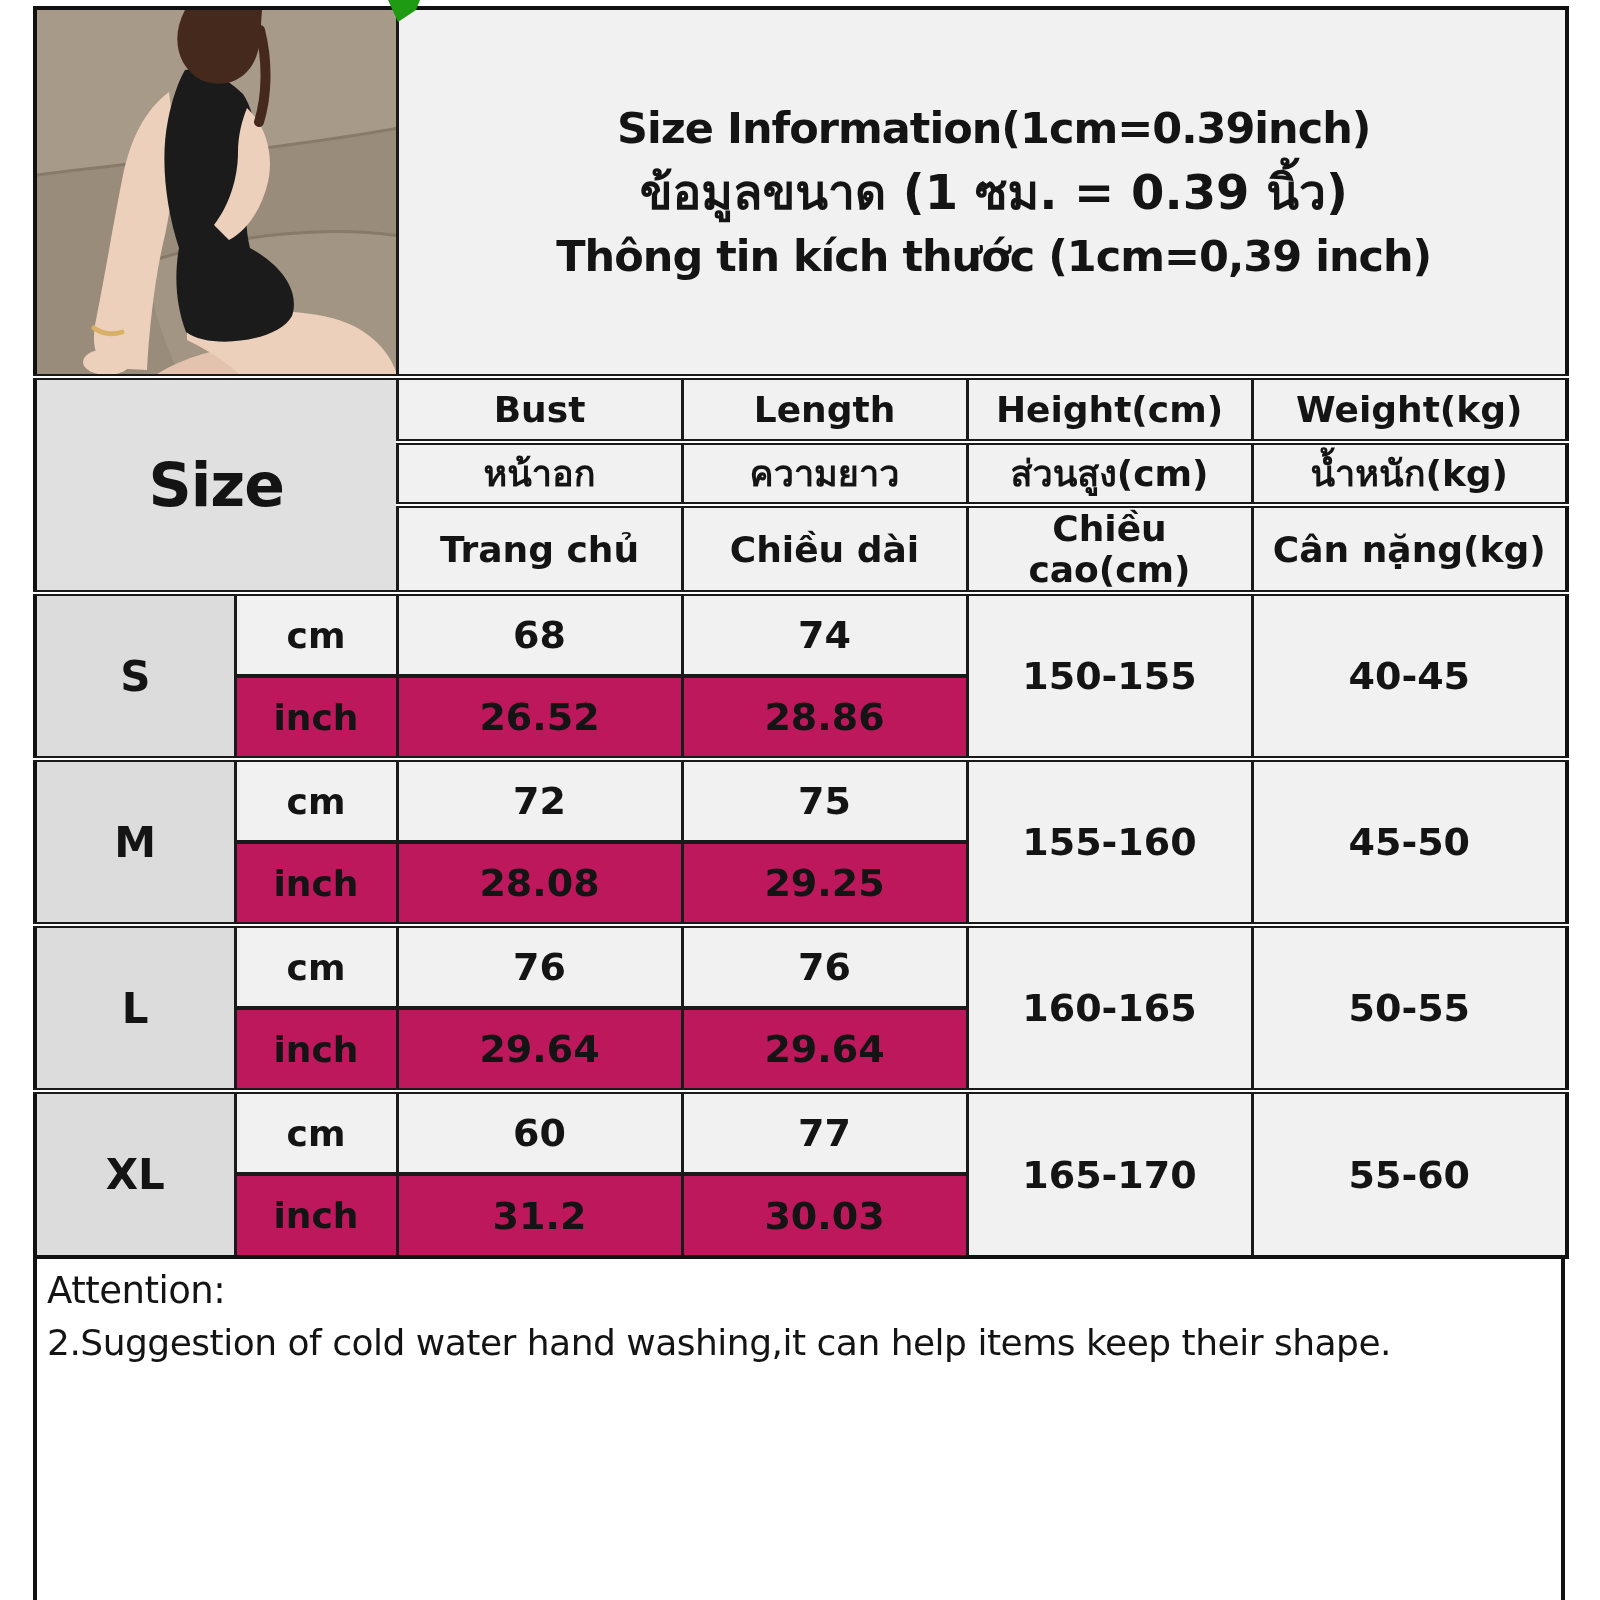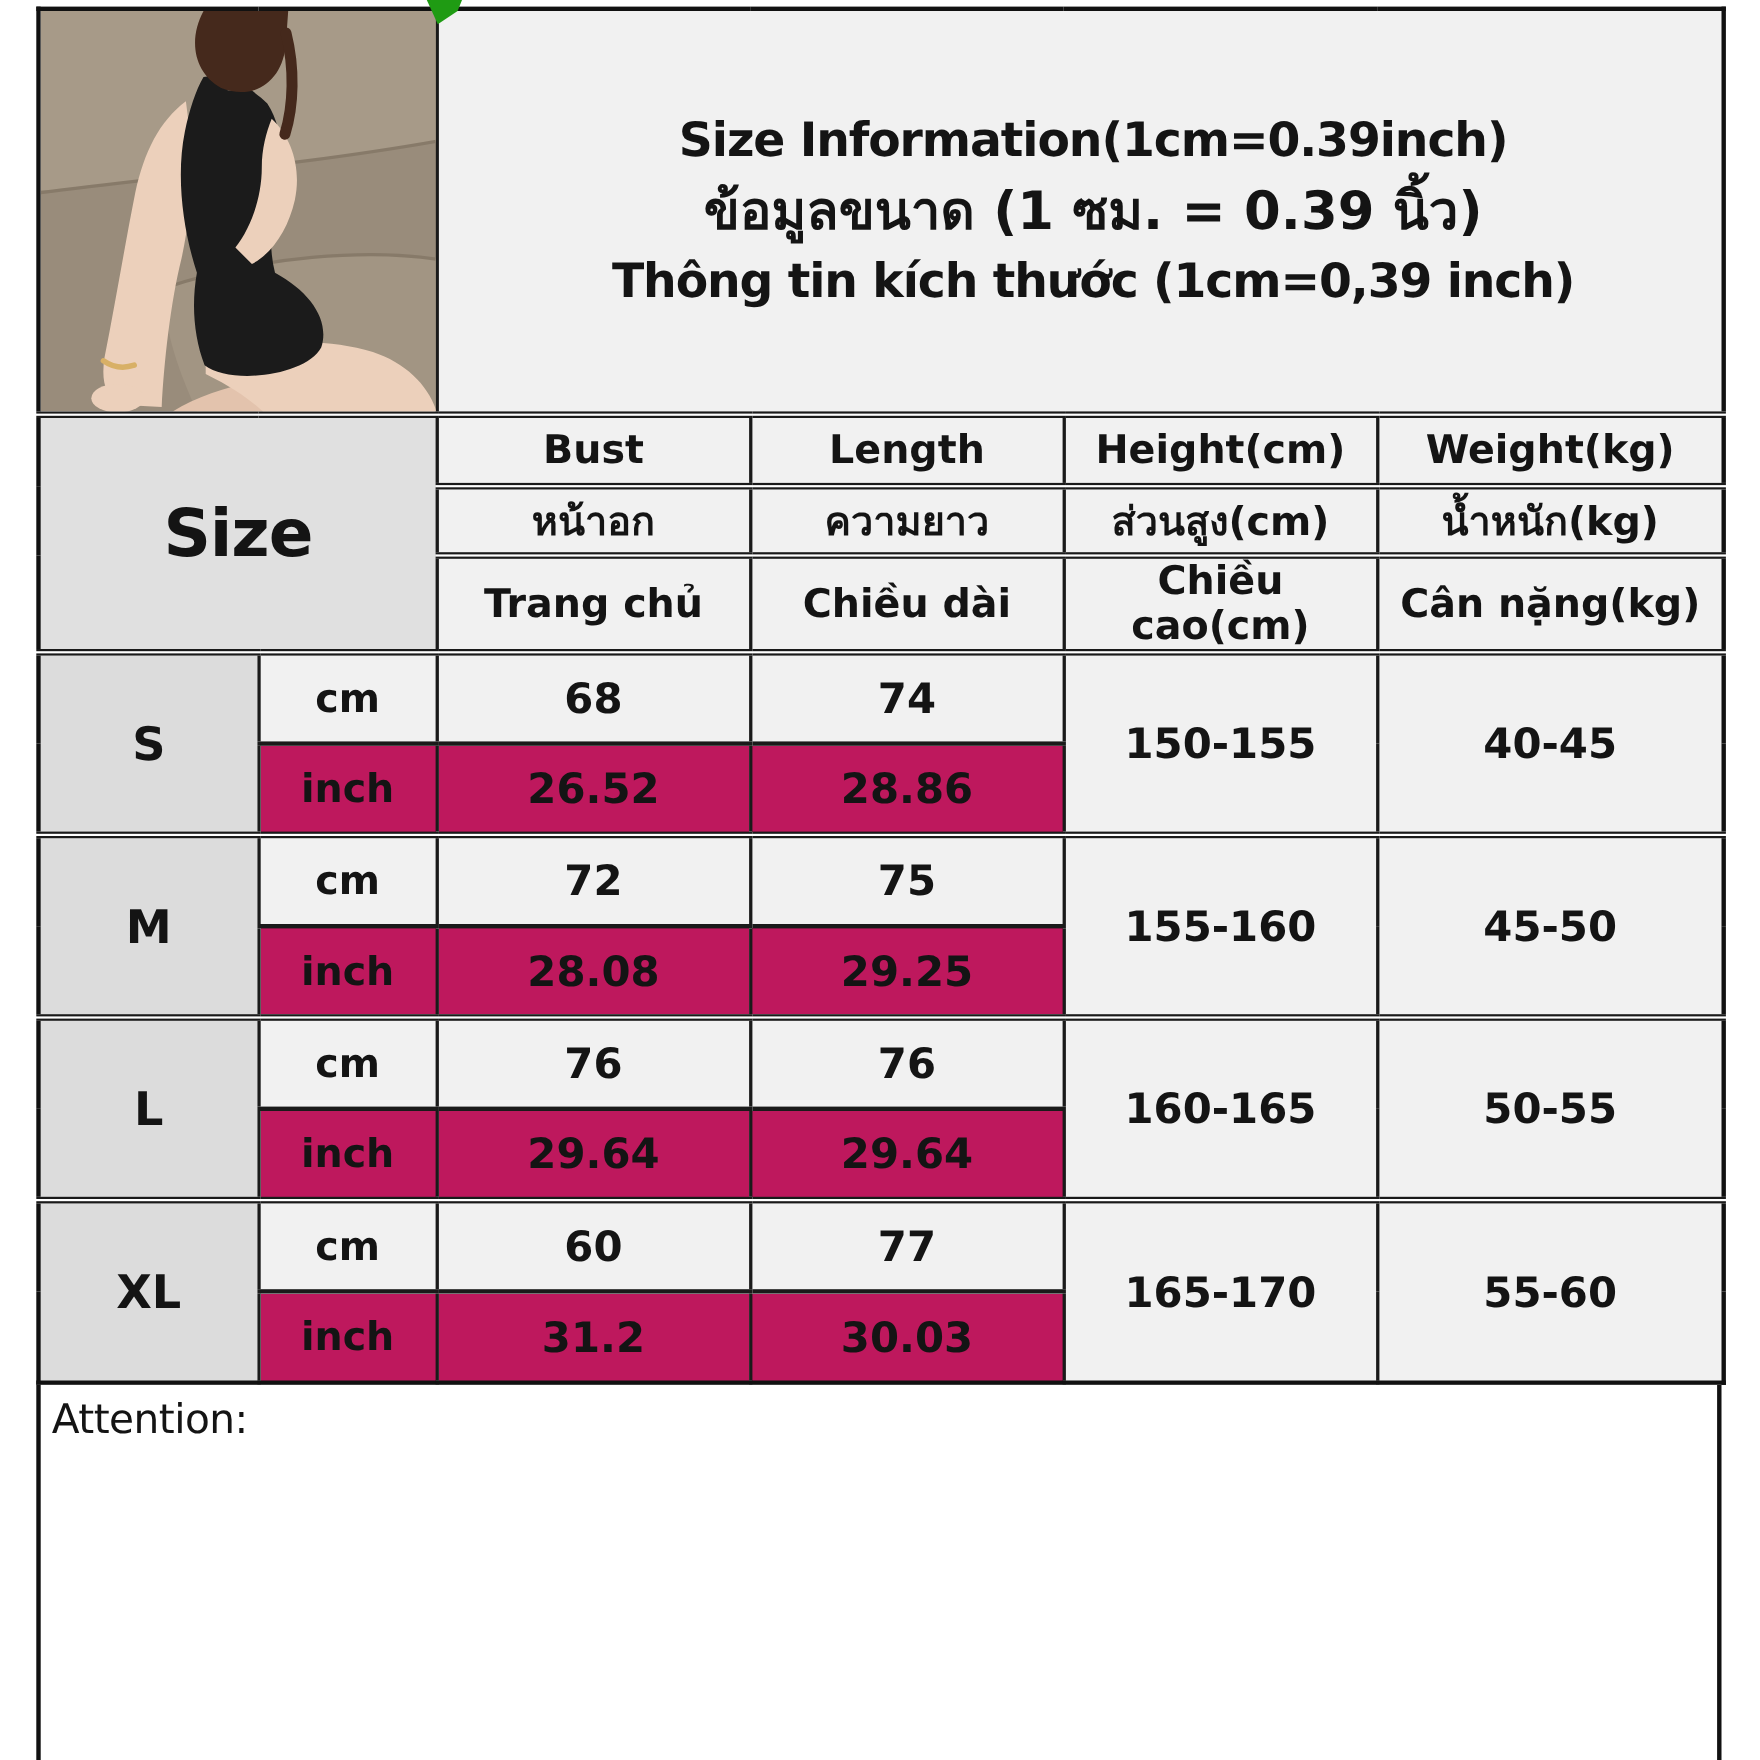--- a/index.html
+++ b/index.html
@@ -166,15 +166,16 @@
     <tr class="subsep" style="height:83px">
       <td class="unit white">inch</td>
       <td class="val white">31.2</td>
       <td class="val white">30.03</td>
     </tr>
   </tbody>
     </table>
 
   <div class="attention-box">
     <div class="attention-heading">Attention:</div>
+    <p class="attention-line">2.Suggestion of cold water hand washing,it can help items keep their shape.</p>
   </div>
 
 </div>
 
 </body></html>

